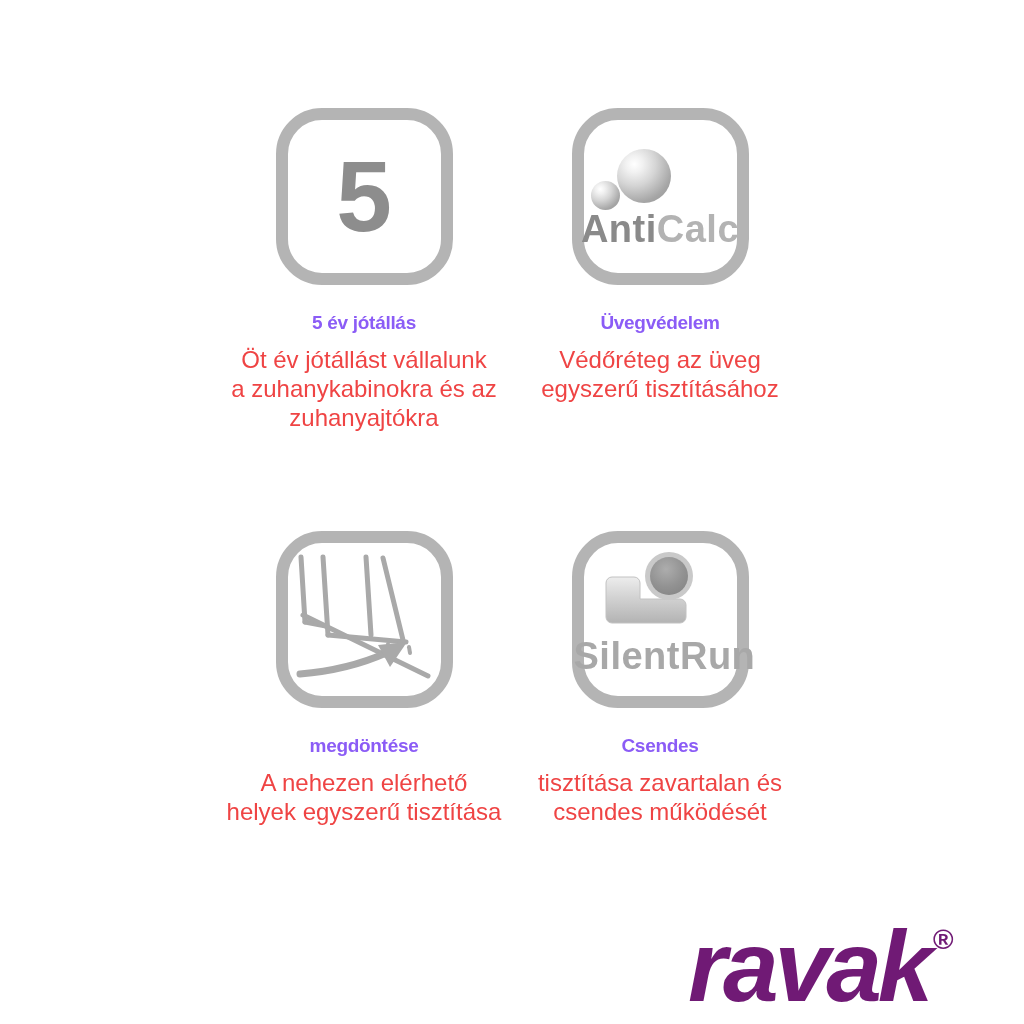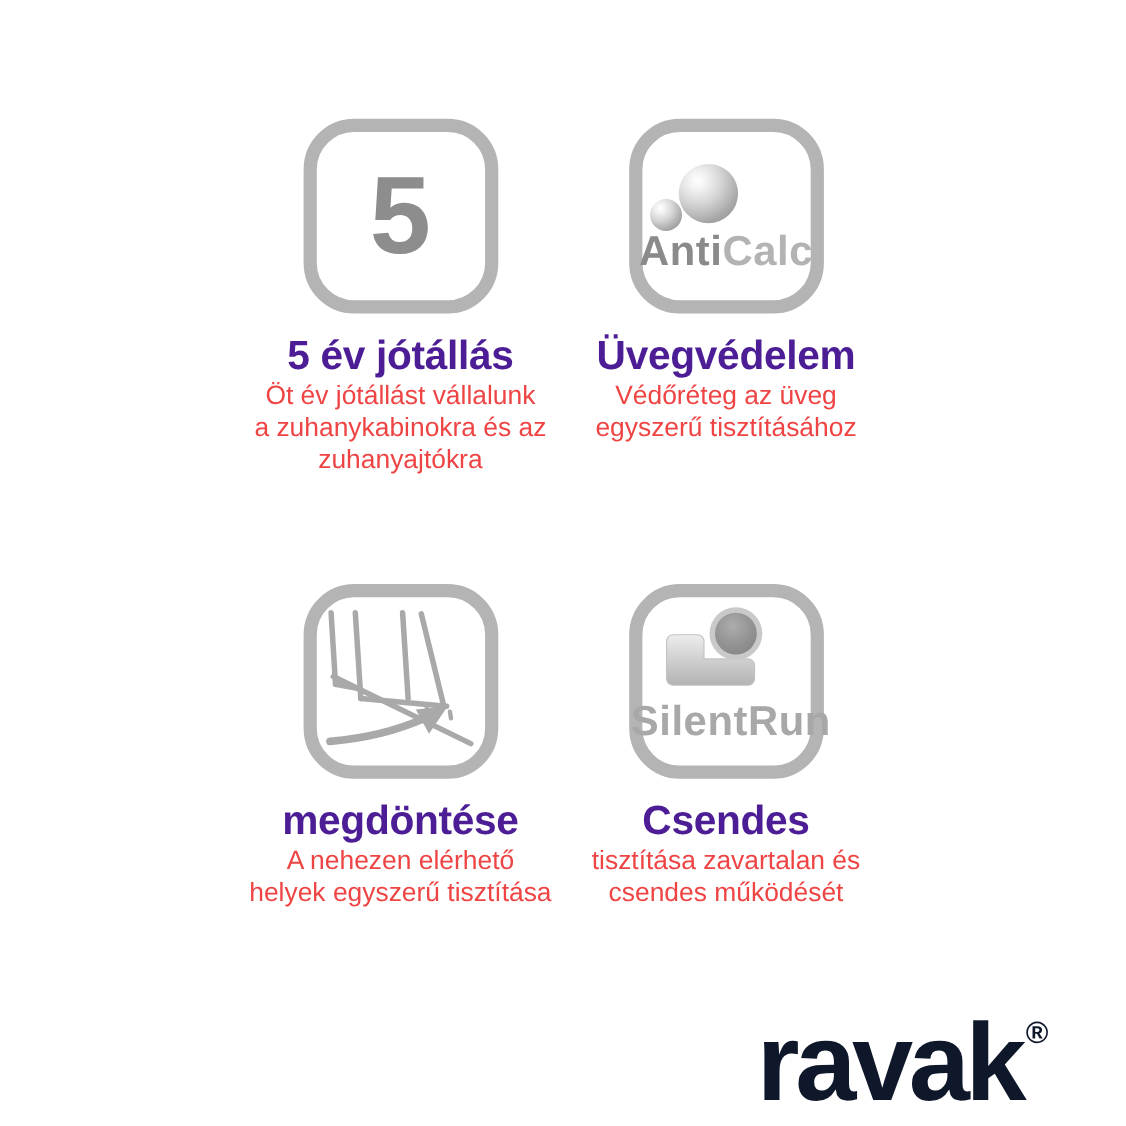--- a/index.html
+++ b/index.html
@@ -33,24 +33,24 @@
     height: 153px;
     margin: 0 auto;
     border: 12px solid #b4b4b4;
     border-radius: 46px;
     background: #ffffff;
     box-sizing: content-box;
   }
 
   .tile-title {
     margin-top: 21px;
-    font-size: 37px;
+    font-size: 19px;
     line-height: 34px;
     font-weight: bold;
-    color: #4c1d95;
+    color: #8b5cf6;
     letter-spacing: -0.3px;
   }
   .tile-desc {
     margin-top: 5px;
     font-size: 24px;
     line-height: 29px;
     font-weight: normal;
     color: #ef4444;
   }
 
@@ -96,22 +96,23 @@
 
   
   .brand-logo {
     position: absolute;
     left: 688px;
     top: 916px;
     font-size: 100px;
     line-height: 1;
     font-weight: bold;
     letter-spacing: -4px;
-    color: #0f172a;
+    color: #701a75;
     white-space: nowrap;
+    font-style: italic;
   }
   .brand-logo .registered {
     display: inline-block;
     font-size: 28px;
     letter-spacing: 0;
     position: relative;
     top: -52px;
     margin-left: 3px;
   }
 </style>

